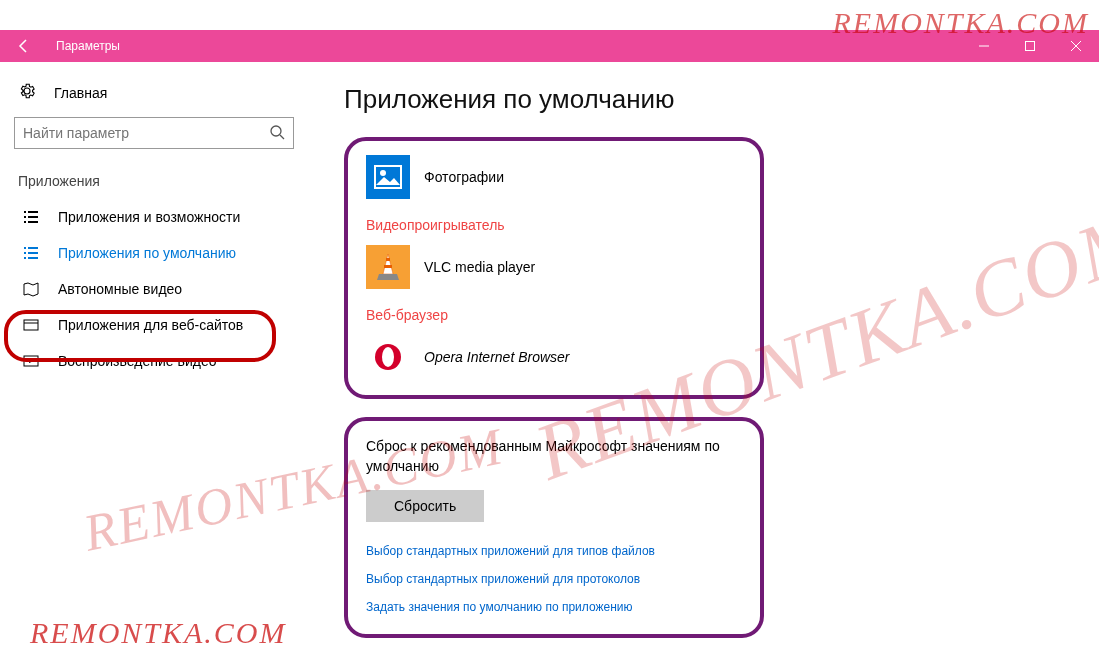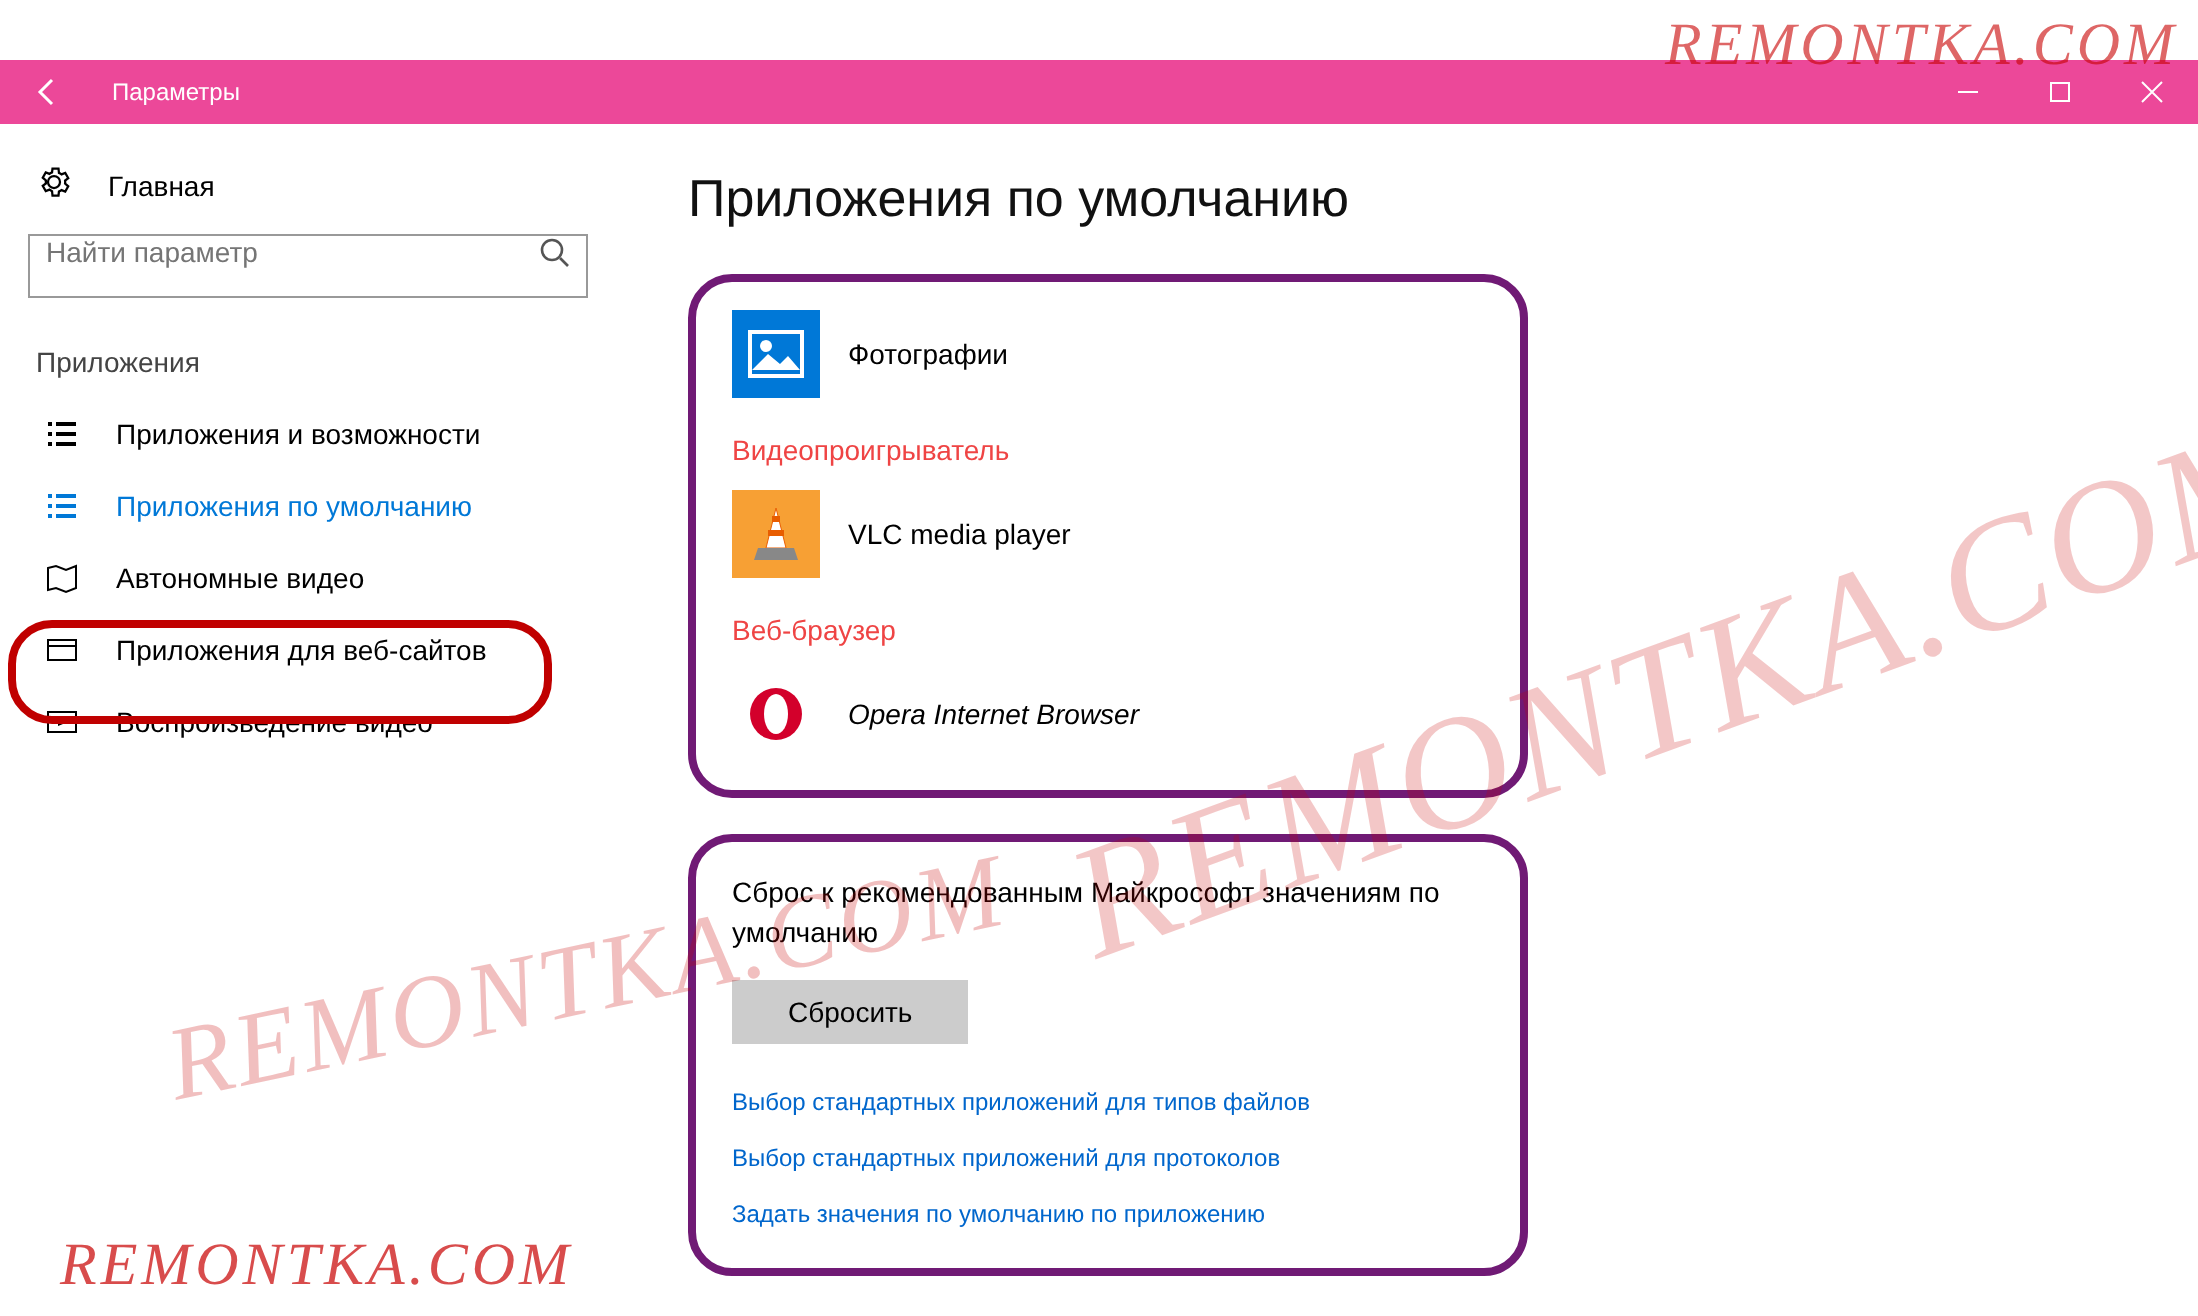--- a/index.html
+++ b/index.html
@@ -20,21 +20,21 @@
     .titlebar .win-btn { width: 46px; display: flex; align-items: center; justify-content: center; height: 100%; }
 
     .body-area { display: flex; height: calc(100% - 32px); }
 
     .sidebar { width: 310px; padding: 14px 8px 0 14px; }
     .home-row { display: flex; align-items: center; gap: 18px; padding: 6px 4px 14px 4px; font-size: 14px; color: #000; }
     .home-row svg { flex-shrink: 0; }
 
     .search-box {
       width: 280px; height: 32px; border: 1px solid #999; background: #fff;
-      display: flex; align-items: flex-start; padding: 0 8px; margin-bottom: 20px; color: #555; font-size: 14px;
+      display: flex; align-items: center; padding: 0 8px; margin-bottom: 20px; color: #555; font-size: 14px;
     }
     .search-box input { border: none; outline: none; flex: 1; font-size: 14px; color: #333; }
     .search-box .sicon { color: #555; }
 
     .section-label { font-size: 14px; color: #444; padding: 4px 4px 10px 4px; }
 
     .nav-item {
       display: flex; align-items: center; gap: 18px;
       padding: 10px 8px; font-size: 14px; color: #000; cursor: pointer;
     }

